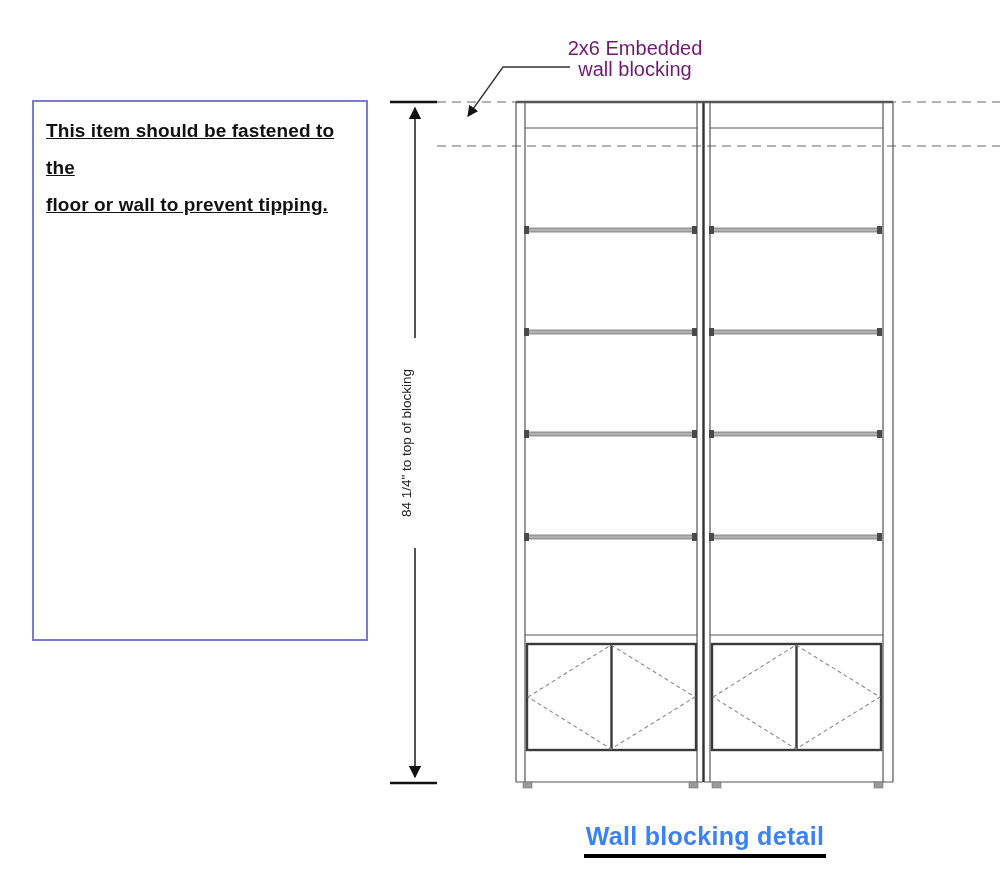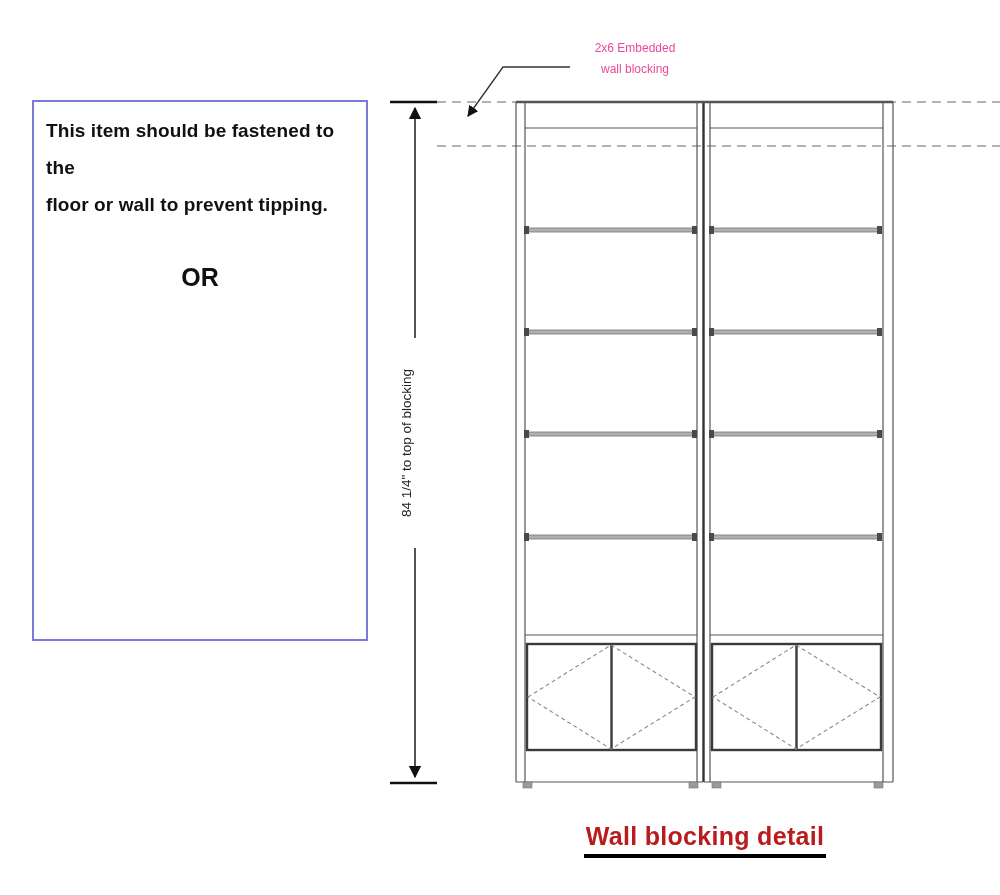--- a/index.html
+++ b/index.html
@@ -15,20 +15,21 @@
   
   .info-box{
     position:absolute;
     left:32px;top:100px;
     width:336px;height:541px;
     border:2px solid #7a7ad8;
     box-sizing:border-box;
     padding:6px 12px;
     background:#ffffff;
     color:#111;
+    text-decoration:underline;
   }
   .info-heading{
     font-weight:bold;
     font-size:19px;
     line-height:37px;
     white-space:pre-line;
     margin:4px 0 40px 0;
     letter-spacing:.1px;
   }
   .info-para{
@@ -43,23 +44,23 @@
     text-align:center;
     margin:28px 0 32px 0;
   }
 
   
   .callout{
     position:absolute;
     left:545px;top:38px;
     width:180px;
     text-align:center;
-    font-size:12px;
+    font-size:20px;
     line-height:21px;
-    color:#ec4899;
+    color:#701a75;
     white-space:pre-line;
   }
 
   
   .dim-label{
     position:absolute;
     left:289px;top:433px;
     width:240px;height:20px;
     text-align:center;
     font-size:13.5px;
@@ -72,21 +73,21 @@
   .drawing-title{
     position:absolute;
     left:560px;top:822px;
     width:290px;
     text-align:center;
   }
   .drawing-title span{
     display:inline-block;
     font-size:25px;
     font-weight:bold;
-    color:#b91c1c;
+    color:#3b82f6;
     border-bottom:4px solid #000;
     padding:0 2px 3px 2px;
     letter-spacing:.3px;
   }
 </style>
 </head>
 <body>
 
 <div id="canvas">
 
@@ -184,21 +185,20 @@
       <line x1="415" y1="338" x2="415" y2="108" stroke="#1a1a1a" stroke-width="1.5" marker-end="url(#arrow)"></line>
       <line x1="415" y1="548" x2="415" y2="777" stroke="#1a1a1a" stroke-width="1.5" marker-end="url(#arrow)"></line>
     </g>
 
     <polyline points="570,67 503,67 468,116" fill="none" stroke="#333" stroke-width="1.3" marker-end="url(#arrow)"></polyline>
   </svg>
 
   <div class="info-box">
     <p class="info-heading">This item should be fastened to the
 floor or wall to prevent tipping.</p>
-    <p class="info-or">OR</p>
   </div>
 
   <div class="callout">2x6 Embedded
 wall blocking</div>
 
   <div class="dim-label">84 1/4" to top of blocking</div>
 
   <div class="drawing-title">
     <span>Wall blocking detail</span>
   </div>

